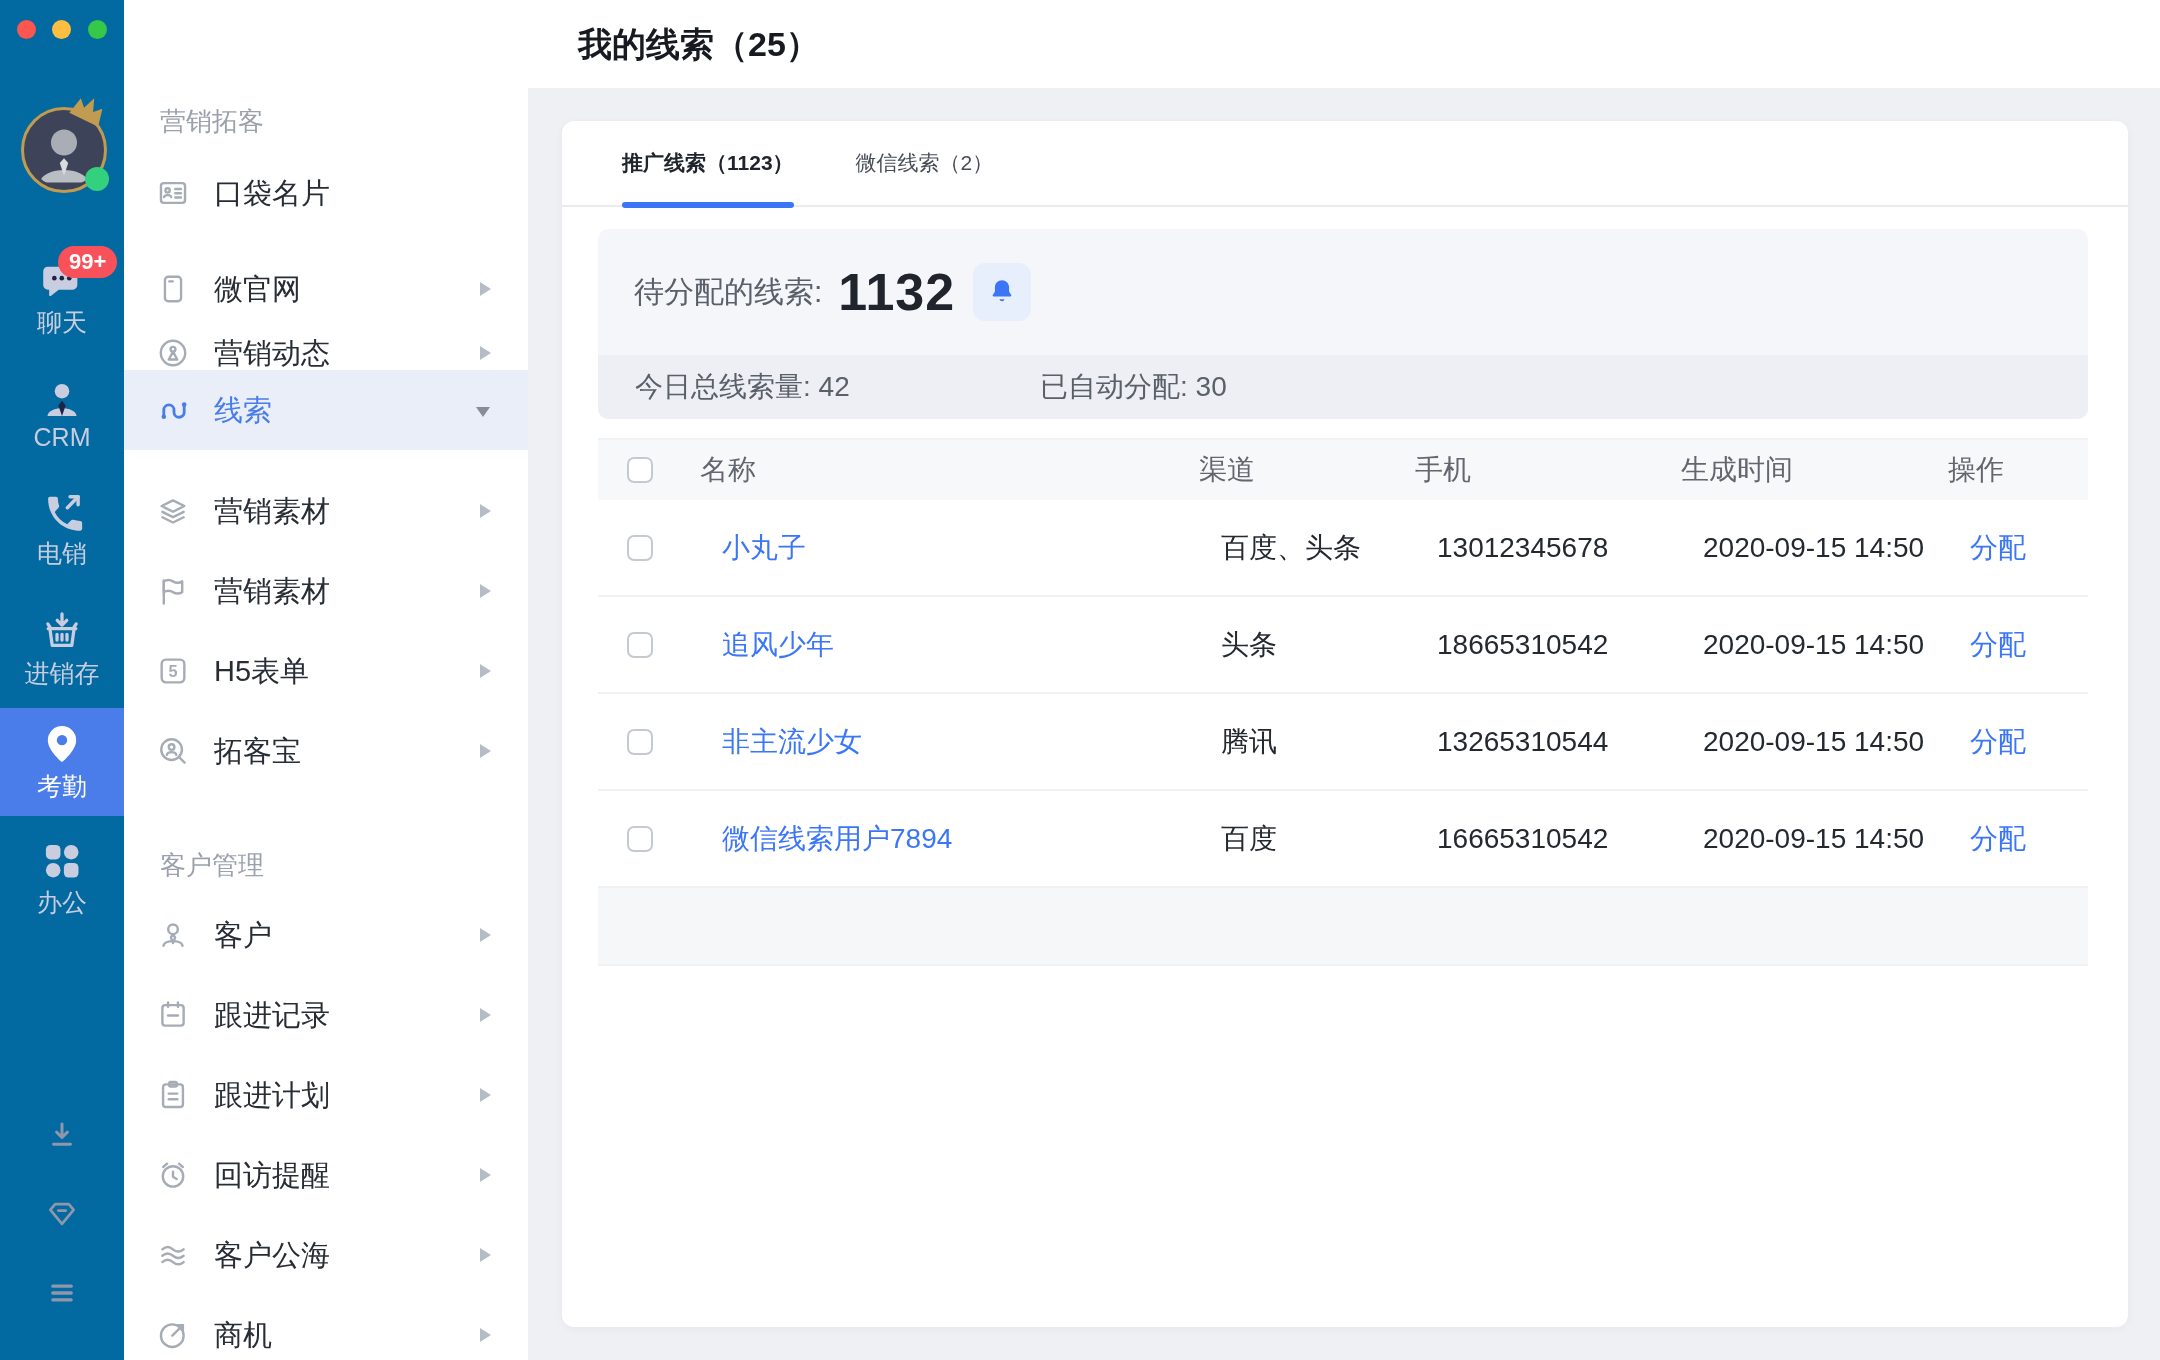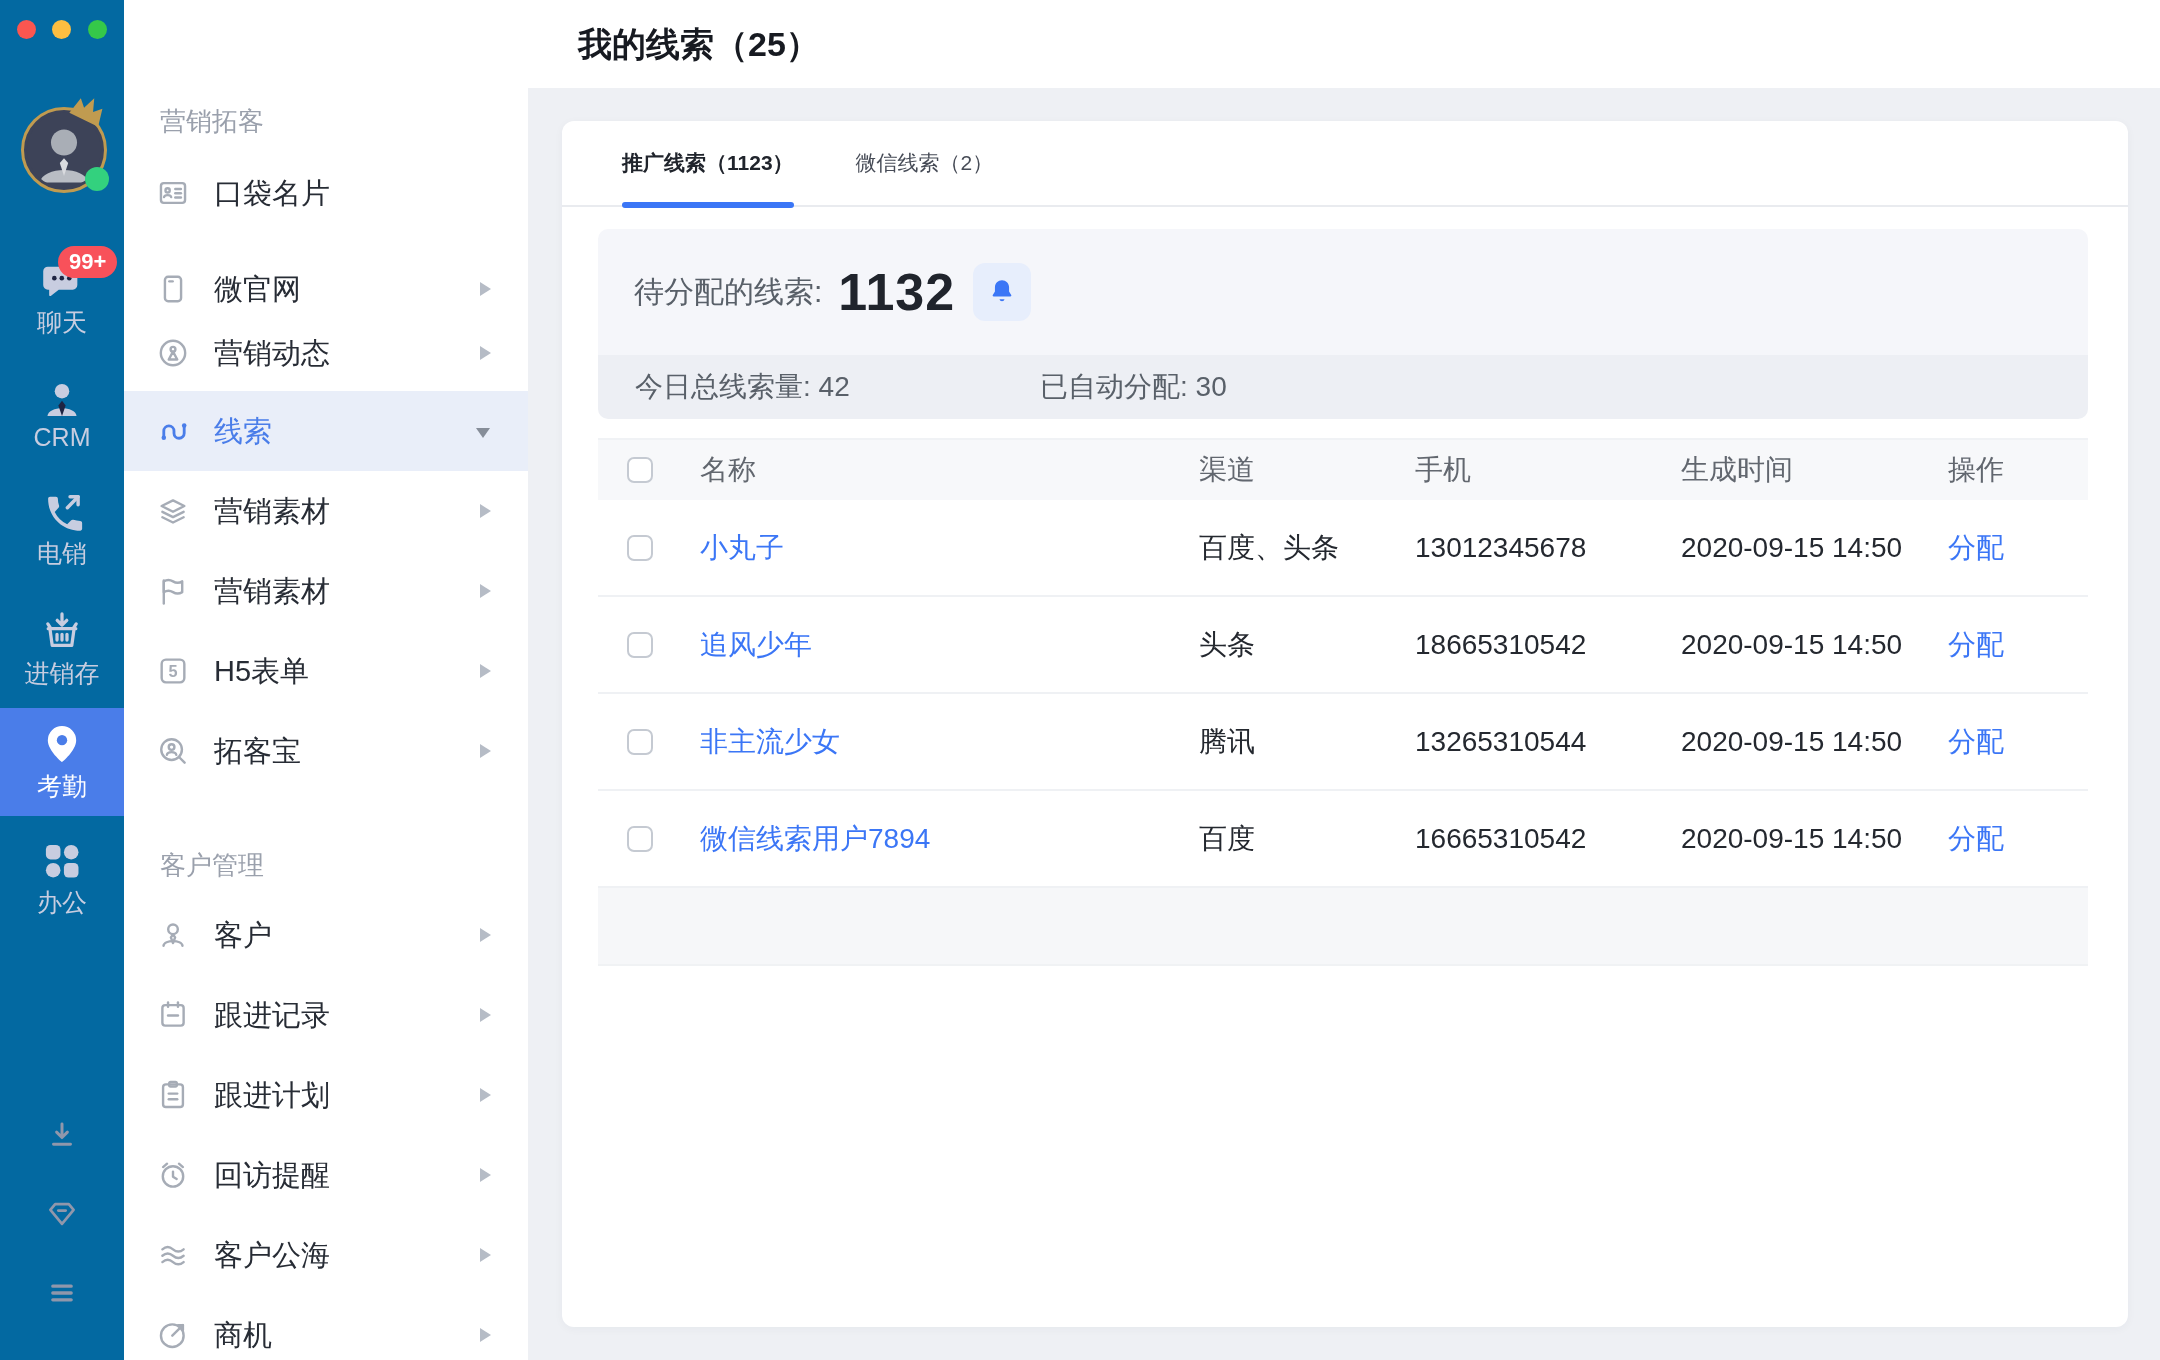--- a/index.html
+++ b/index.html
@@ -66,21 +66,21 @@
               border:0; display:flex; align-items:center; justify-content:center; cursor:pointer; }
   .panel-strip { position:relative; height:64px; background:#edeff4; }
   .stat { position:absolute; top:0; line-height:64px; font-size:28px; color:#596069; }
   .stat.s1 { left:37px; } .stat.s2 { left:442px; }
 
   .table { position:absolute; left:36px; top:317px; width:1490px; }
   .t-grid { display:grid; grid-template-columns:102px 499px 216px 266px 267px 140px; align-items:center; }
   .t-head { height:62px; background:#f7f8fa; border-top:2px solid #f0f2f5; }
   .t-head .hcell { font-size:28px; color:#62676f; }
   .t-row { height:97px; border-bottom:2px solid #eff1f4; }
-  .t-row .cell { font-size:28px; color:#24282f; }
+  .t-row .cell { font-size:28px; color:#24282f;margin-left:22px; }
   .cb { width:26px; height:26px; margin-left:29px; border:2px solid #c5cad2; border-radius:7px; background:#fff; cursor:pointer; }
   .link { color:#3b76f6; cursor:pointer; text-decoration:none; }
   .t-foot { height:78px; background:#f6f7f9; border-bottom:2px solid #f0f2f4; }
 </style>
 </head>
 <body>
 
 <div class="screen">
 
   <aside class="rail">
@@ -206,21 +206,21 @@
     <div class="s-item" style="top:313px">
       <svg class="sicon" viewBox="0 0 24 24">
         <circle cx="12" cy="12" r="8.6"></circle>
           <circle cx="12" cy="9.4" r="1.7"></circle>
           <path d="M9 16.6 12 11l3 5.6z"></path>
       </svg>
       <span class="s-label">营销动态</span>
       <span class="tri-r"></span>
     </div>
 
-    <div class="s-item sel" style="top:391px">
+    <div class="s-item sel" style="top:370px">
       <svg class="sicon" viewBox="0 0 24 24" style="stroke-width:2">
         <path d="M5.5 16.5v-4.5a3.6 3.6 0 0 1 7.2 0v1.5a3.6 3.6 0 0 0 7.2 0v-5"></path>
         <circle cx="5.5" cy="16.8" r="1.6" fill="#4a7de9" stroke="none"></circle>
         <circle cx="19.9" cy="8.2" r="1.6" fill="#4a7de9" stroke="none"></circle>
       </svg>
       <span class="s-label">线索</span>
       <span class="tri-d"></span>
     </div>
 
     <div class="s-item" style="top:471px">

